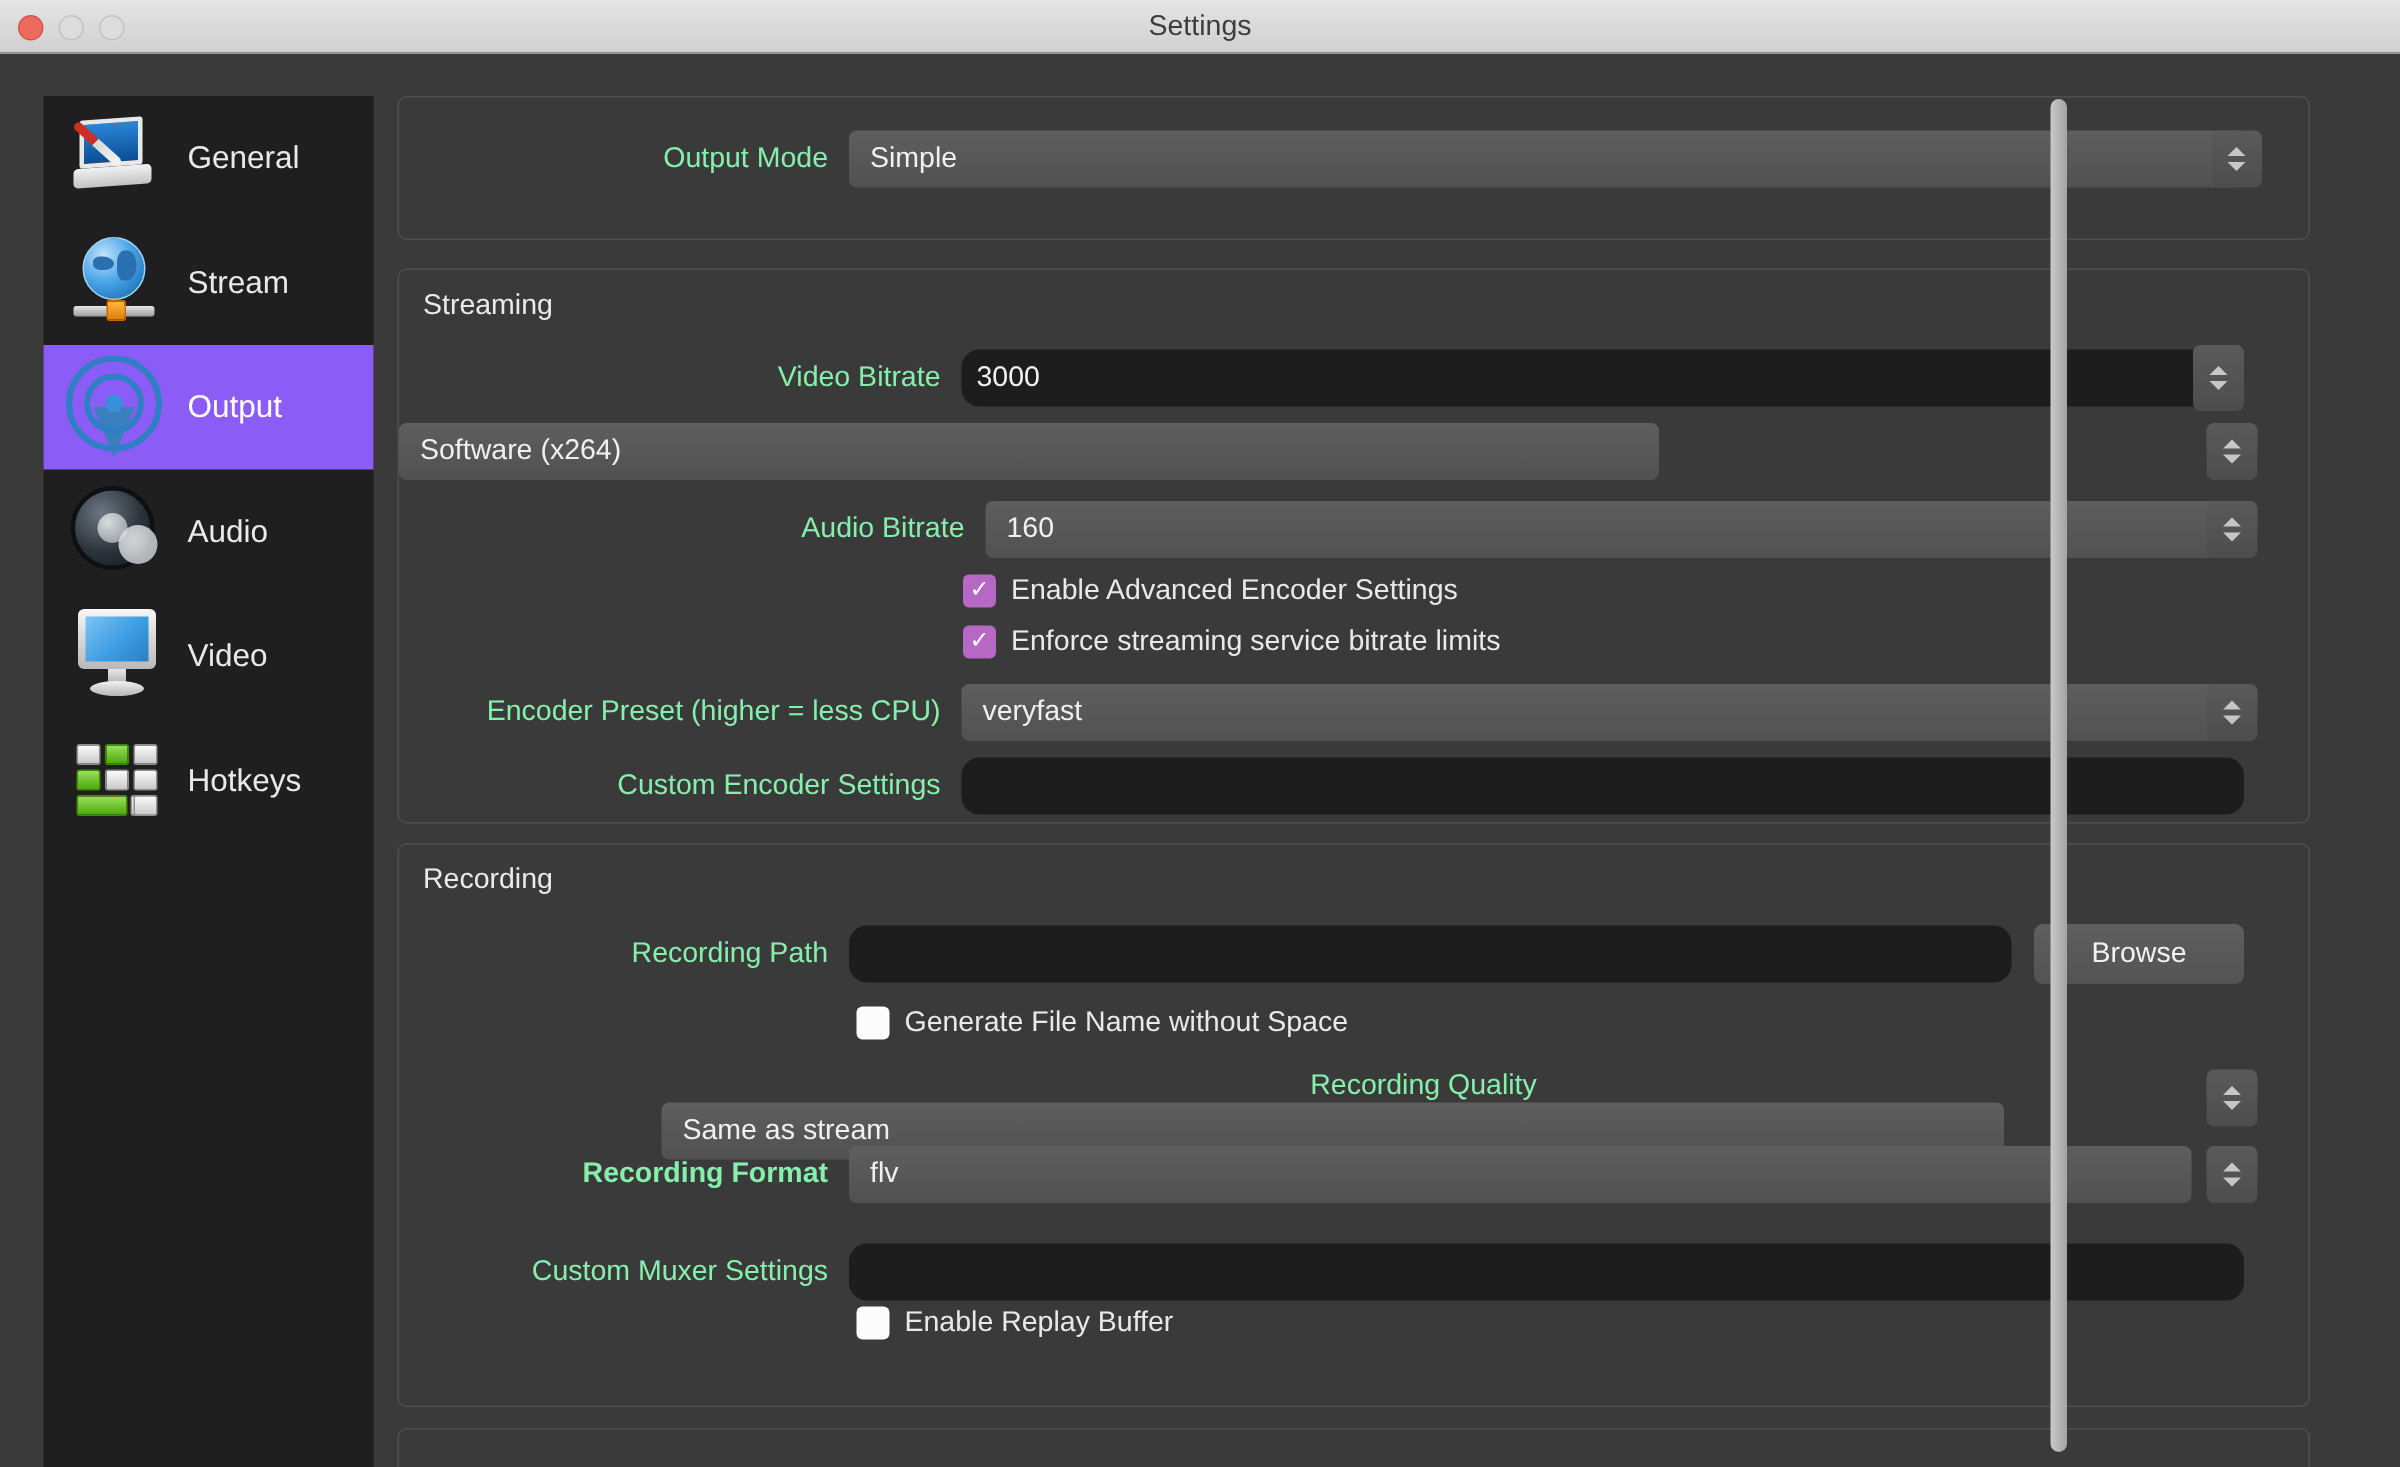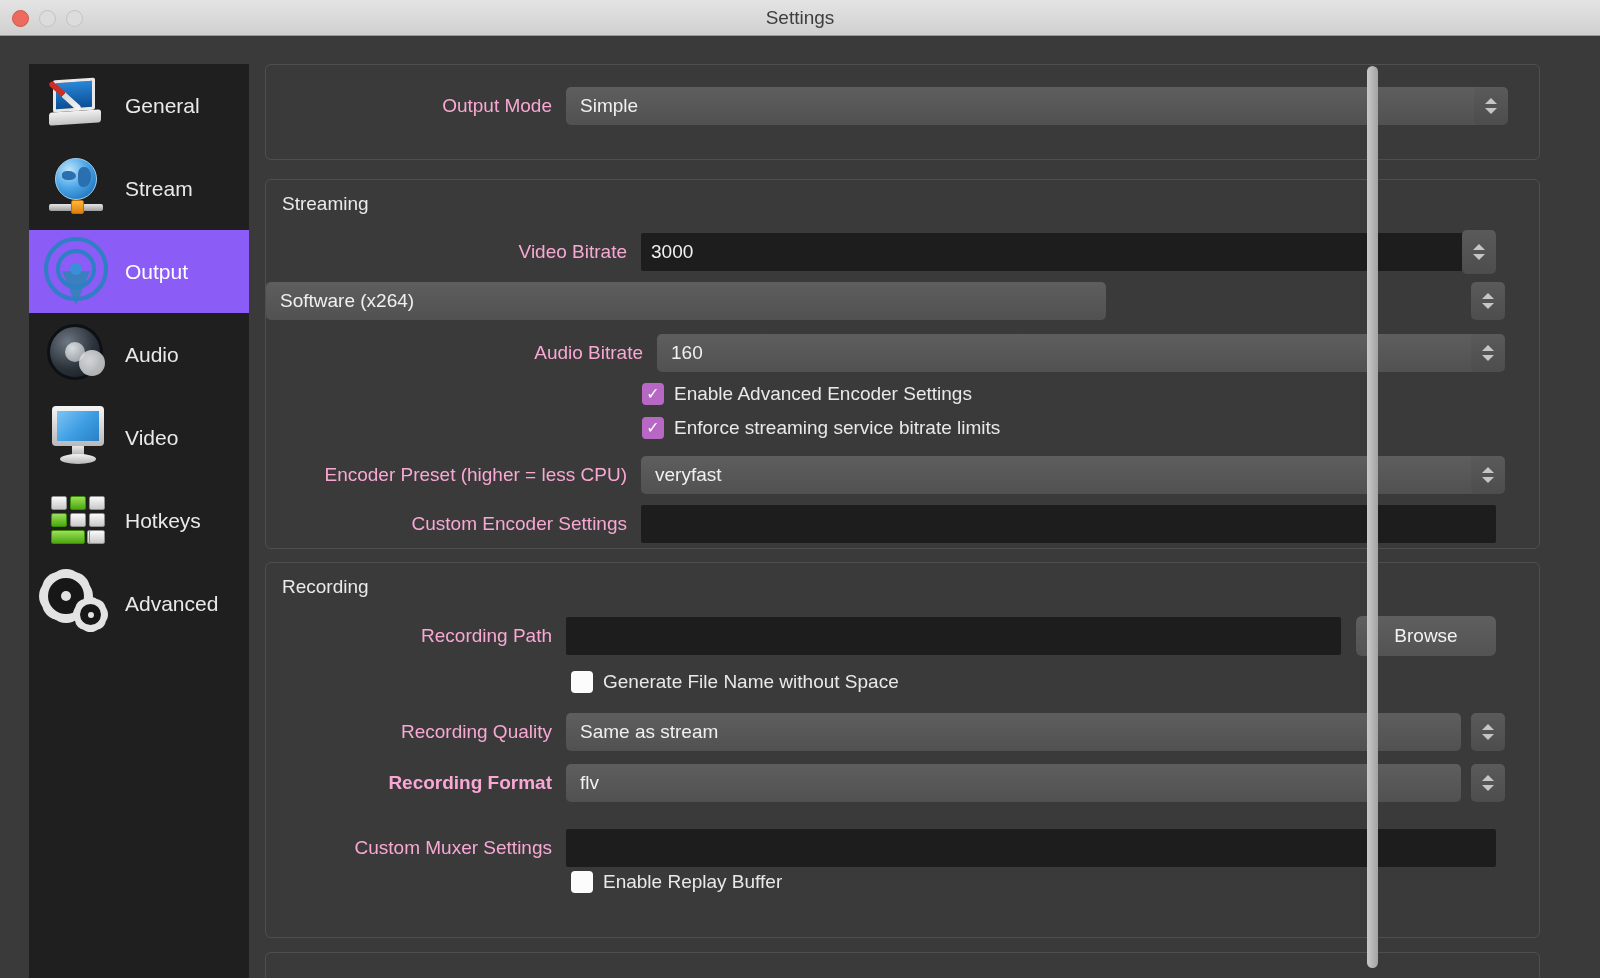--- a/index.html
+++ b/index.html
@@ -143,35 +143,35 @@
     border: 1px solid #4f4f4f; border-radius: 6px;
     background: #3a3a3a;
     width: 1275px;
   }
   .group-title {
     position: absolute; left: 16px; top: 13px;
     font-size: 19px; color: #eaeaea;
   }
   .row { position: absolute; display: flex; align-items: center; }
   .field-label {
-    font-size: 19px; color: #f9a8d4; text-align: right;
+    font-size: 19px; color: #86efac; text-align: right;
     padding-right: 14px;
   }
 
   .combo {
     position: relative; height: 38px;
     background: linear-gradient(to bottom,#5e5e5e,#515151);
     border-radius: 5px;
     display: flex; align-items: center;
     padding-left: 14px;
     font-size: 19px; color: #f0f0f0;
   }
   .textinput {
     height: 38px; background: #1d1d1d;
-    border-radius: 2px;
+    border-radius: 12px;
     display: flex; align-items: center;
     padding-left: 10px;
     font-size: 19px; color: #f2f2f2;
   }
   .stepper {
     position: absolute; width: 34px; height: 38px;
     background: linear-gradient(to bottom,#5a5a5a,#4d4d4d);
     border-radius: 5px;
     display: flex; flex-direction: column;
     align-items: center; justify-content: center; gap: 4px;
@@ -282,27 +282,20 @@
         <div class="key g" style="left:12px; top:27px;"></div>
         <div class="key" style="left:31px; top:27px;"></div>
         <div class="key" style="left:50px; top:27px;"></div>
         <div class="key g wide" style="left:12px; top:44px;"></div>
         <div class="key" style="left:48px; top:44px;"></div>
         <div class="key" style="left:50px; top:44px;"></div>
       </div>
       <div class="nav-label">Hotkeys</div>
     </div>
 
-    <div class="nav-item">
-      <div class="nav-icon">
-        <div class="gear big"></div>
-        <div class="gear small"></div>
-      </div>
-      <div class="nav-label">Advanced</div>
-    </div>
   </div>
 
   <div class="content">
 
     <div class="group" style="top:0; height:96px;">
       <div class="row" style="left:0; top:22px; width:1245px;">
         <div class="field-label" style="width:300px;">Output Mode</div>
         <div class="combo" style="width:930px;">Simple</div>
       </div>
       <div class="stepper" style="left:1208px; top:22px;">
@@ -372,21 +365,21 @@
         <div class="field-label" style="width:300px;">Recording Path</div>
         <div class="textinput" style="width:775px;"></div>
       </div>
       <div class="btn" style="position:absolute; left:1090px; top:53px; width:140px;">Browse</div>
 
       <div class="cbrow" style="left:305px; top:108px;">
         <div class="cbox off"></div>
         <div class="cblabel">Generate File Name without Space</div>
       </div>
 
-      <div class="row" style="left:0; top:150px; width:1245px;">
+      <div class="row" style="left:0; top:150px; width:1245px;flex-direction:column;">
         <div class="field-label" style="width:300px;">Recording Quality</div>
         <div class="combo" style="width:895px;">Same as stream</div>
       </div>
       <div class="stepper" style="left:1205px; top:150px;">
         <div class="chev up"></div>
         <div class="chev down"></div>
       </div>
 
       <div class="row" style="left:0; top:201px; width:1245px;">
         <div class="field-label" style="width:300px;font-weight:bold;">Recording Format</div>

